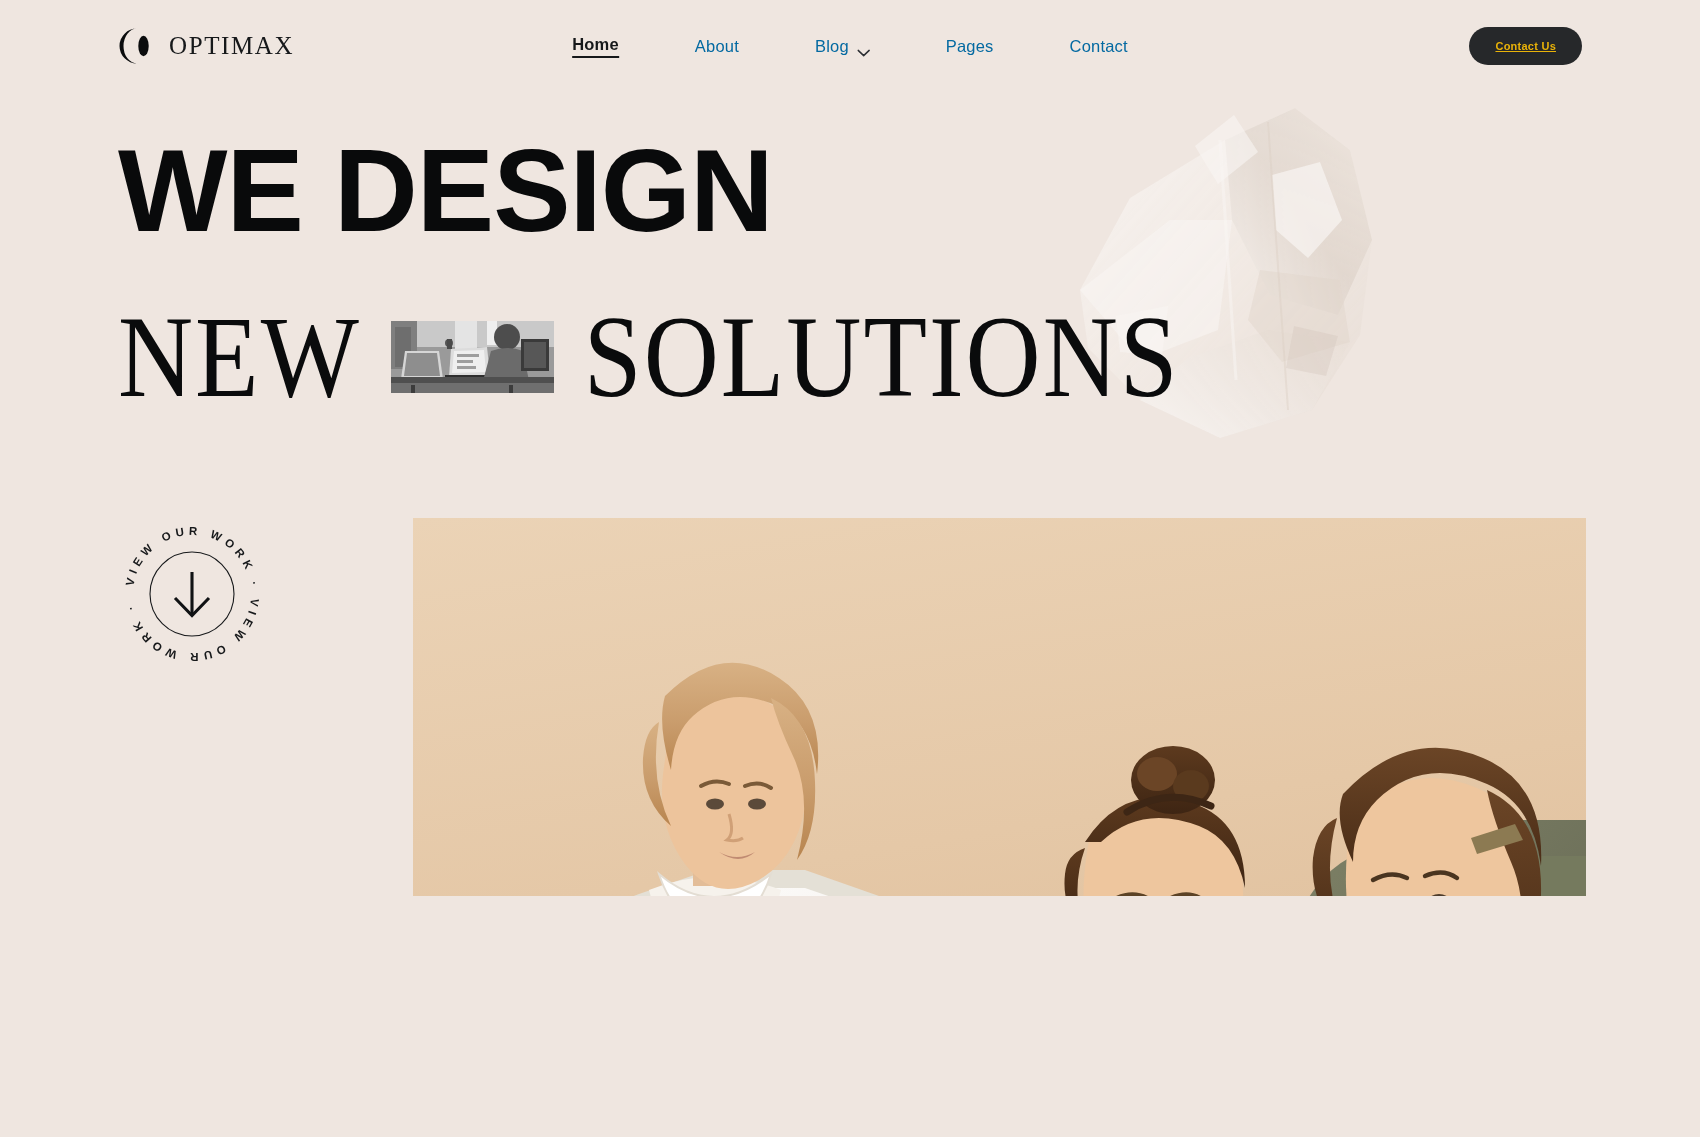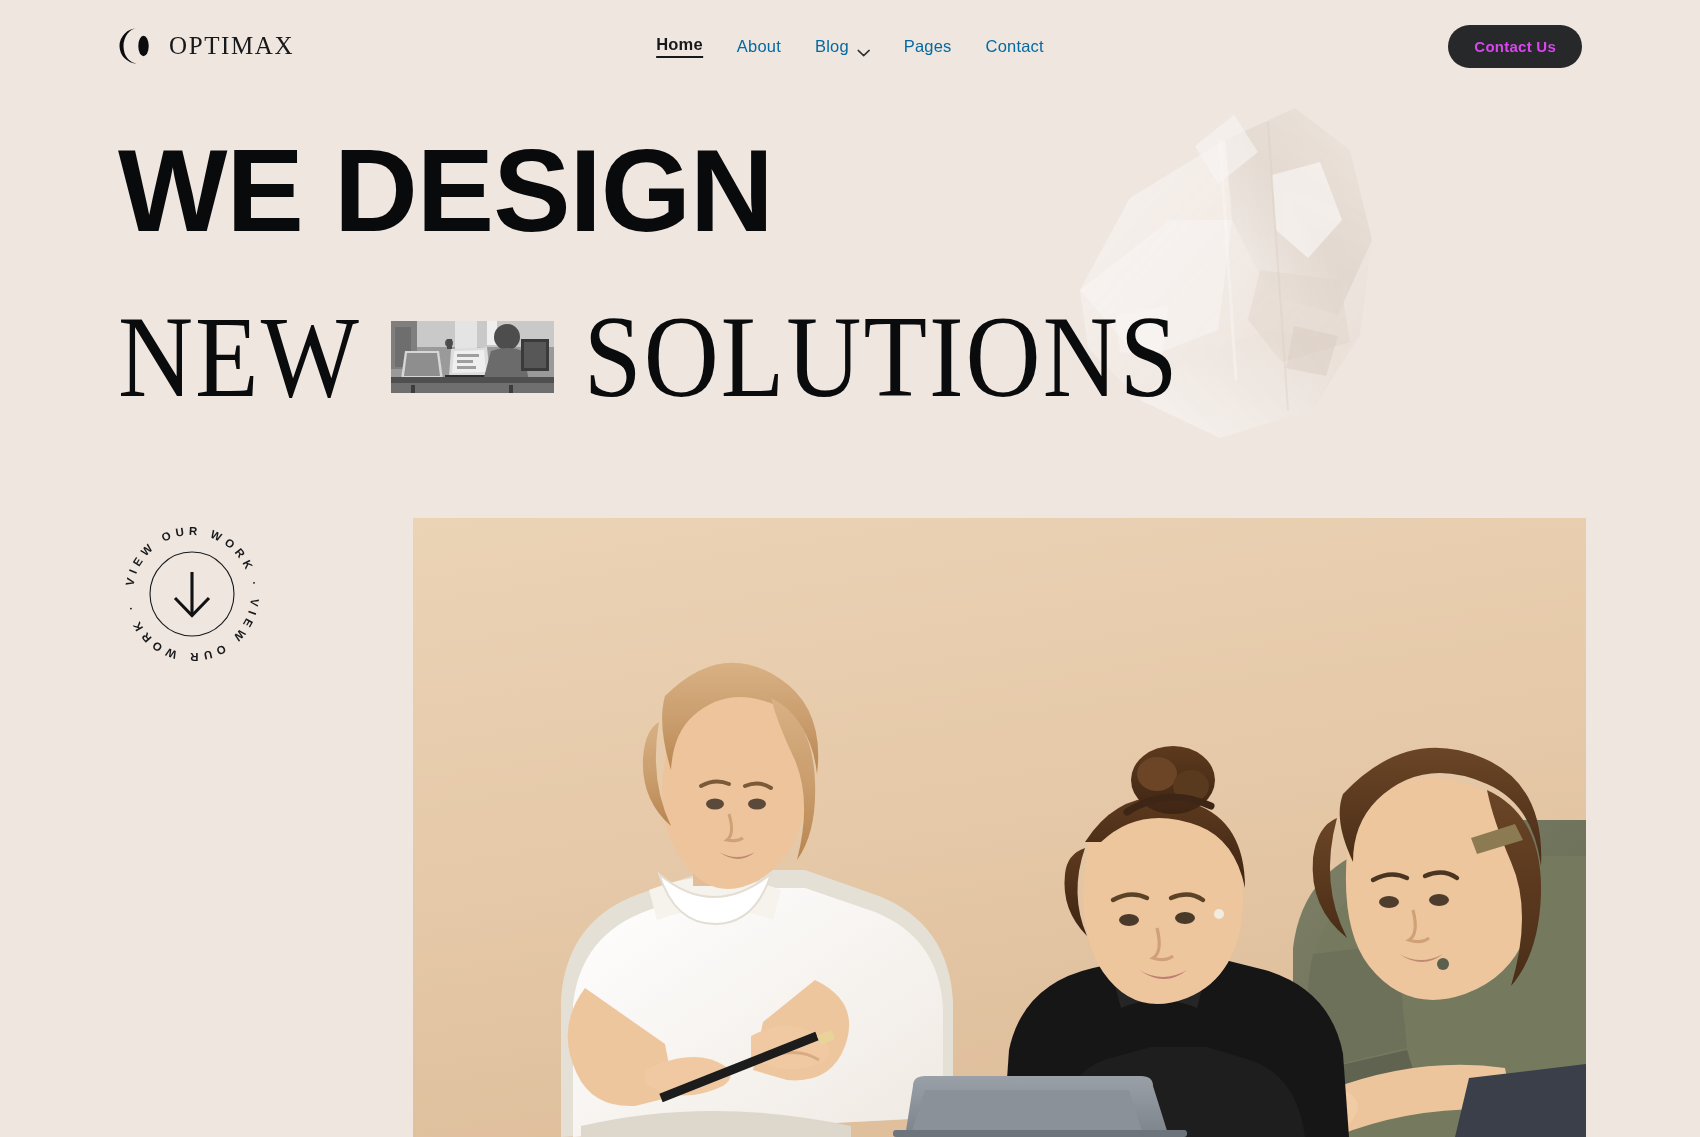--- a/index.html
+++ b/index.html
@@ -4,21 +4,21 @@
 <style>
   * { margin:0; padding:0; box-sizing:border-box; }
   html, body {
     width:1700px; height:1137px;
     background:#efe6e0;
     font-family:"Liberation Sans", sans-serif;
     overflow:hidden;
   }
   #page {
     position:relative;
-    width:1700px; height:1137px;
+    width:1700px; height:896px;
     background:#efe6e0;
     overflow:hidden;
   }
 
   
   .deco-wrap {
     position:absolute;
     left:1020px; top:80px;
     width:440px; height:380px;
     pointer-events:none;
@@ -40,51 +40,52 @@
     font-size:25px;
     letter-spacing:1.6px;
     color:#16181a;
     font-weight:400;
   }
 
   .nav {
     position:absolute;
     left:50%; transform:translateX(-50%);
     display:flex; align-items:center;
-    gap:34px;
+    gap:76px;
   }
   .nav-item {
     font-size:16.5px;
     color:#0369a1;
     letter-spacing:.2px;
     cursor:pointer;
     white-space:nowrap;
     display:flex; align-items:center; gap:8px;
   }
   .nav-item.active {
     font-weight:700;
     color:#16181a;
     border-bottom:2px solid #16181a;
     padding-bottom:2px;
   }
   .chev { width:13px; height:8px; display:block; }
 
   .cta {
     margin-left:auto;
     background:#26282a;
-    color:#d946ef;
-    font-size:15px;
+    color:#eab308;
+    font-size:11px;
     font-weight:700;
     letter-spacing:.25px;
     border:none;
     border-radius:999px;
     padding:13px 26px;
     cursor:pointer;
     white-space:nowrap;
     font-family:"Liberation Sans", sans-serif;
+    text-decoration:underline;
   }
 
   
   .h-line1 {
     position:absolute;
     left:118px; top:133px;
     font-family:"Liberation Sans", sans-serif;
     font-weight:700;
     font-size:116px;
     line-height:1;

